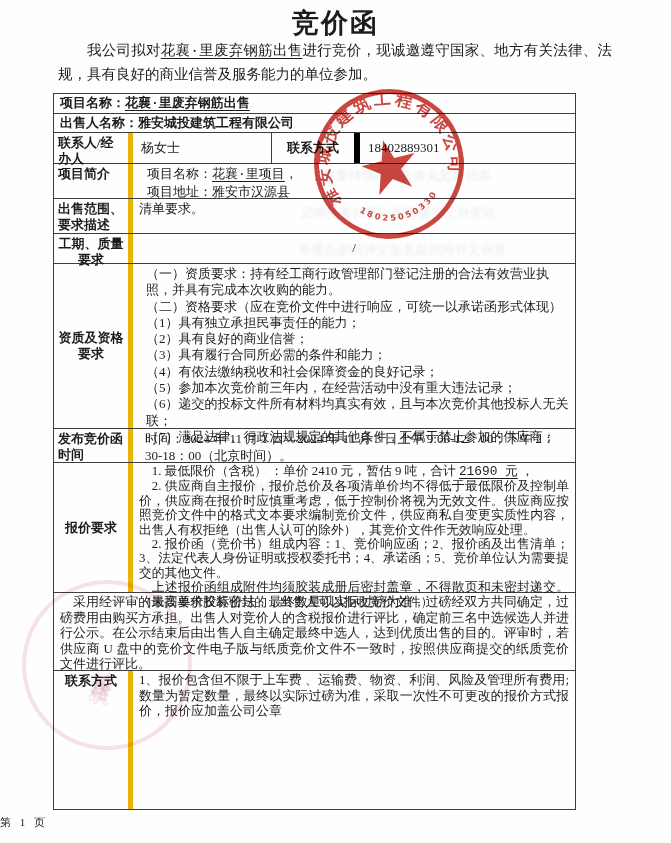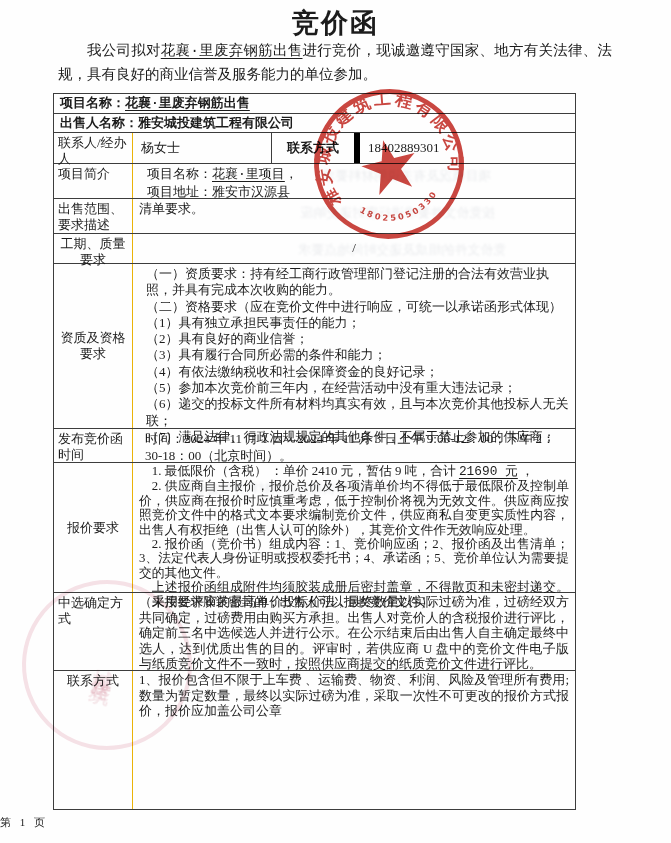--- a/index.html
+++ b/index.html
@@ -18,22 +18,22 @@
 
   
   .ghost{position:absolute;transform:scaleX(-1);filter:blur(1.1px);opacity:.14;
     color:#76808f;font-size:13px;white-space:nowrap;z-index:1;}
 
   
   .btable{position:absolute;left:53px;top:93px;width:521px;
     border:1px solid #3d3d3d;font-size:13px;z-index:2;background:transparent;}
   .trow{display:flex;box-sizing:border-box;align-items:stretch;}
   .trow + .trow{border-top:1px solid #3d3d3d;}
-  .tlabel{width:79px;flex:0 0 79px;border-right:1px solid #eab308;
-    padding:2px 4px;box-sizing:border-box;font-weight:400;
+  .tlabel{width:79px;flex:0 0 79px;border-right:5px solid #eab308;
+    padding:2px 4px;box-sizing:border-box;font-weight:700;
     display:flex;flex-direction:column;justify-content:flex-start;line-height:16px;}
   .tlabel.hc{text-align:center;}
   .tlabel.vm{justify-content:center;}
   .tcontent{flex:1;box-sizing:border-box;padding:1px 6px;line-height:16px;}
   .full{flex:1;padding:1px 6px;box-sizing:border-box;line-height:16px;font-weight:600;}
   
   .ccell{box-sizing:border-box;display:flex;align-items:center;padding:1px 8px;}
   .c-name{flex:0 0 139px;border-right:1px solid #3d3d3d;}
   .c-method{flex:0 0 88px;border-right:6px solid #000000;justify-content:center;font-weight:600;}
   .c-phone{flex:1;}
@@ -139,21 +139,20 @@
       <div class="tlabel hc vm">报价要求</div>
       <div class="tcontent qr-content">
         <p><span>1. 最低限价（含税） ：单价 2410 元，暂估 9 吨，合计 </span><span class="u">21690 元</span><span> ，</span></p>
         <p>2. 供应商自主报价，报价总价及各项清单价均不得低于最低限价及控制单价，供应商在报价时应慎重考虑，低于控制价将视为无效文件。供应商应按照竞价文件中的格式文本要求编制竞价文件，供应商私自变更实质性内容，出售人有权拒绝（出售人认可的除外），其竞价文件作无效响应处理。</p>
         <p>2. 报价函（竞价书）组成内容：1、竞价响应函；2、报价函及出售清单；3、法定代表人身份证明或授权委托书；4、承诺函；5、竞价单位认为需要提交的其他文件。</p>
         <p>上述报价函组成附件均须胶装成册后密封盖章，不得散页和未密封递交。（未按要求胶装密封的，出售人可以拒收竞价文件）</p>
       </div>
     </div>
 
     <div class="trow" style="height:78px;">
-      <div class="tlabel">中选确定方式</div>
       <div class="tcontent sel-content">
         <p>采用经评审的最高单价投标价法，最终数量以实际过磅为准，过磅经双方共同确定，过磅费用由购买方承担。出售人对竞价人的含税报价进行评比，确定前三名中选候选人并进行公示。在公示结束后由出售人自主确定最终中选人，达到优质出售的目的。评审时，若供应商 U 盘中的竞价文件电子版与纸质竞价文件不一致时，按照供应商提交的纸质竞价文件进行评比。</p>
       </div>
     </div>
 
     <div class="trow" style="height:139px;">
       <div class="tlabel hc">联系方式</div>
       <div class="tcontent note-content">
         <p>1、报价包含但不限于上车费 、运输费、物资、利润、风险及管理所有费用;数量为暂定数量，最终以实际过磅为准，采取一次性不可更改的报价方式报价，报价应加盖公司公章</p>
       </div>

